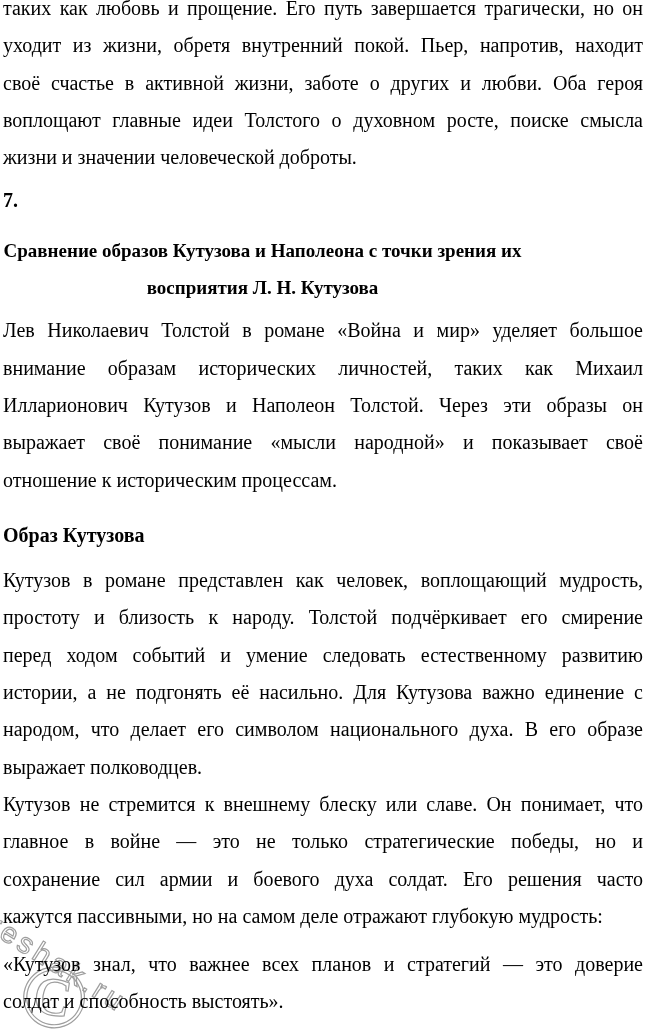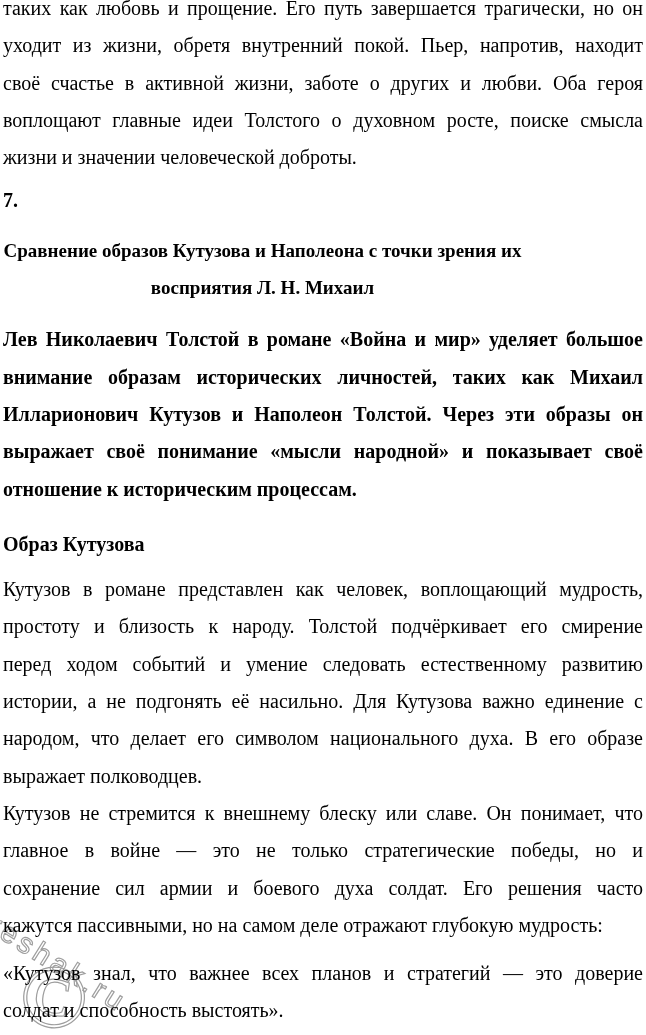--- a/index.html
+++ b/index.html
@@ -13,21 +13,21 @@
   .block { font-size:20px; line-height:37.3px; margin:0; }
   .line { text-align:justify; text-align-last:justify; }
   .line.last { text-align-last:auto; }
   .heading { font-weight:bold; width:519px; font-size:19px; }
   .heading .line { text-align:left; text-align-last:center; white-space:nowrap; }
   .section-number, .subheading { font-weight:bold; }
   
   .doc > :nth-child(1){ margin-top:-10px; }
   .doc > :nth-child(2){ margin-top:6px; }
   .doc > :nth-child(3){ margin-top:12px; }
-  .doc > :nth-child(4){ margin-top:15px;font-weight:bold; }
+  .doc > :nth-child(4){ margin-top:6px; }
   .doc > :nth-child(5){ margin-top:18px; }
   .doc > :nth-child(6){ margin-top:8px; }
   .doc > :nth-child(7){ }
   .doc > :nth-child(8){ margin-top:11px; }
   
   .wm-text {
     position:absolute; left:0px; top:908px; z-index:1;
     transform:rotate(32deg); transform-origin:0 0;
     font-family:"Liberation Sans","DejaVu Sans",sans-serif;
     font-size:29px; letter-spacing:4px;
@@ -53,21 +53,21 @@
       <div class="block paragraph">
         <div class="line">таких как любовь и прощение. Его путь завершается трагически, но он</div>
         <div class="line">уходит из жизни, обретя внутренний покой. Пьер, напротив, находит</div>
         <div class="line">своё счастье в активной жизни, заботе о других и любви. Оба героя</div>
         <div class="line">воплощают главные идеи Толстого о духовном росте, поиске смысла</div>
         <div class="line last">жизни и значении человеческой доброты.</div>
       </div>
       <div class="block section-number">7.</div>
       <div class="block heading">
         <div class="line">Сравнение образов Кутузова и Наполеона с точки зрения их</div>
-        <div class="line last">восприятия Л. Н. Михаил</div>
+        <div class="line last">восприятия Л. Н. Кутузова</div>
       </div>
       <div class="block paragraph">
         <div class="line">Лев Николаевич Толстой в романе «Война и мир» уделяет большое</div>
         <div class="line">внимание образам исторических личностей, таких как Михаил</div>
         <div class="line">Илларионович Кутузов и Наполеон Толстой. Через эти образы он</div>
         <div class="line">выражает своё понимание «мысли народной» и показывает своё</div>
         <div class="line last">отношение к историческим процессам.</div>
       </div>
       <div class="block subheading">Образ Кутузова</div>
       <div class="block paragraph">

